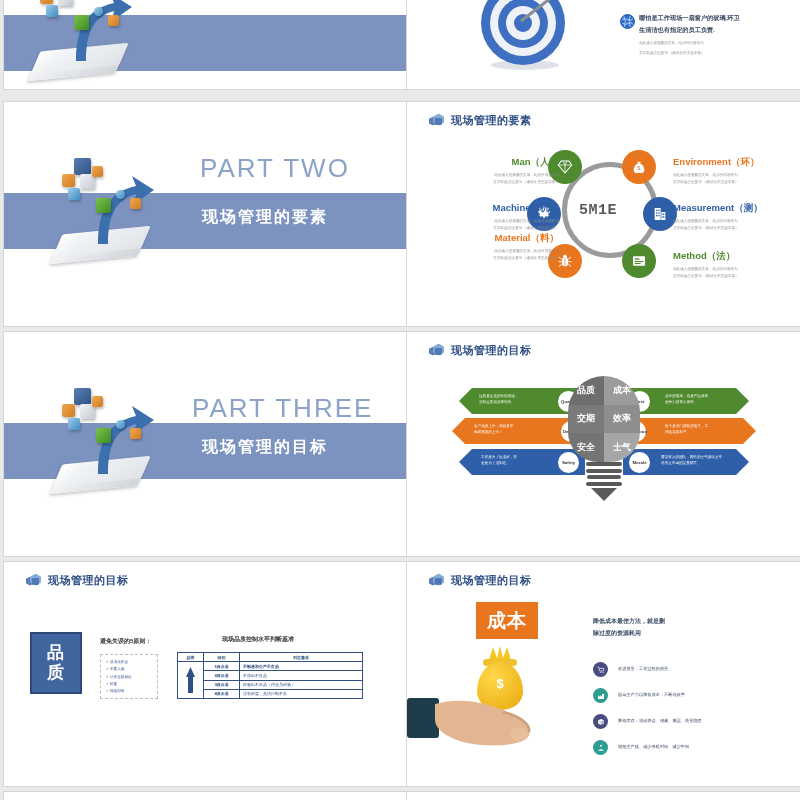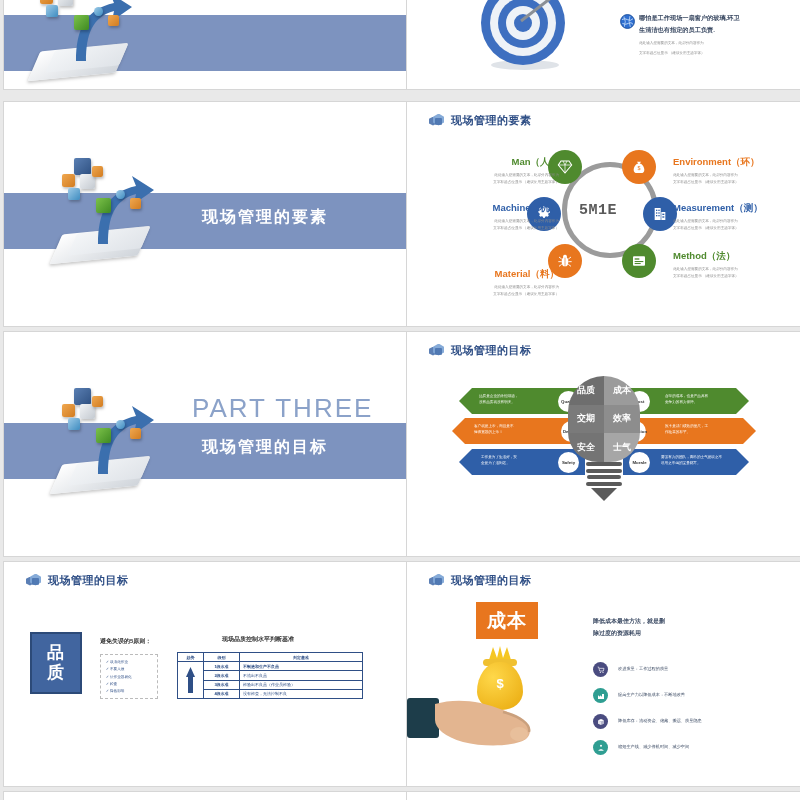--- a/index.html
+++ b/index.html
@@ -192,20 +192,21 @@
       </svg>
     </div>
     <div class="tmain" style="left:232px; top:221px; white-space:pre-line;">哪怕是工作现场一扇窗户的玻璃,环卫
 生清洁也有指定的员工负责.</div>
     <div class="tline" style="left:232px; top:249px;">此处输入您需要的文本，此部分内容作为</div>
     <div class="tline" style="left:232px; top:259px;">文字标题占位显示 （建议使用主题字体）</div>
   </div>
 
   <div class="slide sw col-l" style="top:101px; height:226px;">
     <div class="band" style="top:91px;"></div>
+    <div class="part-en" style="left:196px; top:51px;">PART TWO</div>
     <div class="part-cn" style="left:198px; top:105px;">现场管理的要素</div>
     <div class="art" style="left:48px; top:42px;">
       <div class="book"></div>
         <div class="book2"></div>
       <div class="arrow">
         <svg viewBox="0 0 66 74">
             <path d="M6 70 C6 38 16 18 44 12 L40 2 L62 16 L42 30 L44 20 C22 26 16 44 16 70 Z" fill="#3b6fae"></path>
           </svg>
       </div>
       <div class="cb f" style="left:22px; top:14px; width:17px; height:17px;"></div>
@@ -283,21 +284,21 @@
     <div class="elem al-r" style="left:20px; top:54px;">
       <div class="etitle t-green">Man（人）</div>
       <div class="edesc">此处输入您需要的文本，此部分内容作为</div>
       <div class="edesc">文字标题占位显示 （建议使用主题字体）</div>
     </div>
     <div class="elem al-r" style="left:20px; top:100px;">
       <div class="etitle t-blue">Machine（机）</div>
       <div class="edesc">此处输入您需要的文本，此部分内容作为</div>
       <div class="edesc">文字标题占位显示 （建议使用主题字体）</div>
     </div>
-    <div class="elem al-r" style="left:20px; top:166px;">
+    <div class="elem al-r" style="left:20px; top:130px;">
       <div class="etitle t-orange">Material（料）</div>
       <div class="edesc">此处输入您需要的文本，此部分内容作为</div>
       <div class="edesc">文字标题占位显示 （建议使用主题字体）</div>
     </div>
 
     <div class="elem al-l" style="left:266px; top:54px;">
       <div class="etitle t-orange">Environment（环）</div>
       <div class="edesc">此处输入您需要的文本，此部分内容作为</div>
       <div class="edesc">文字标题占位显示 （建议使用主题字体）</div>
     </div>

